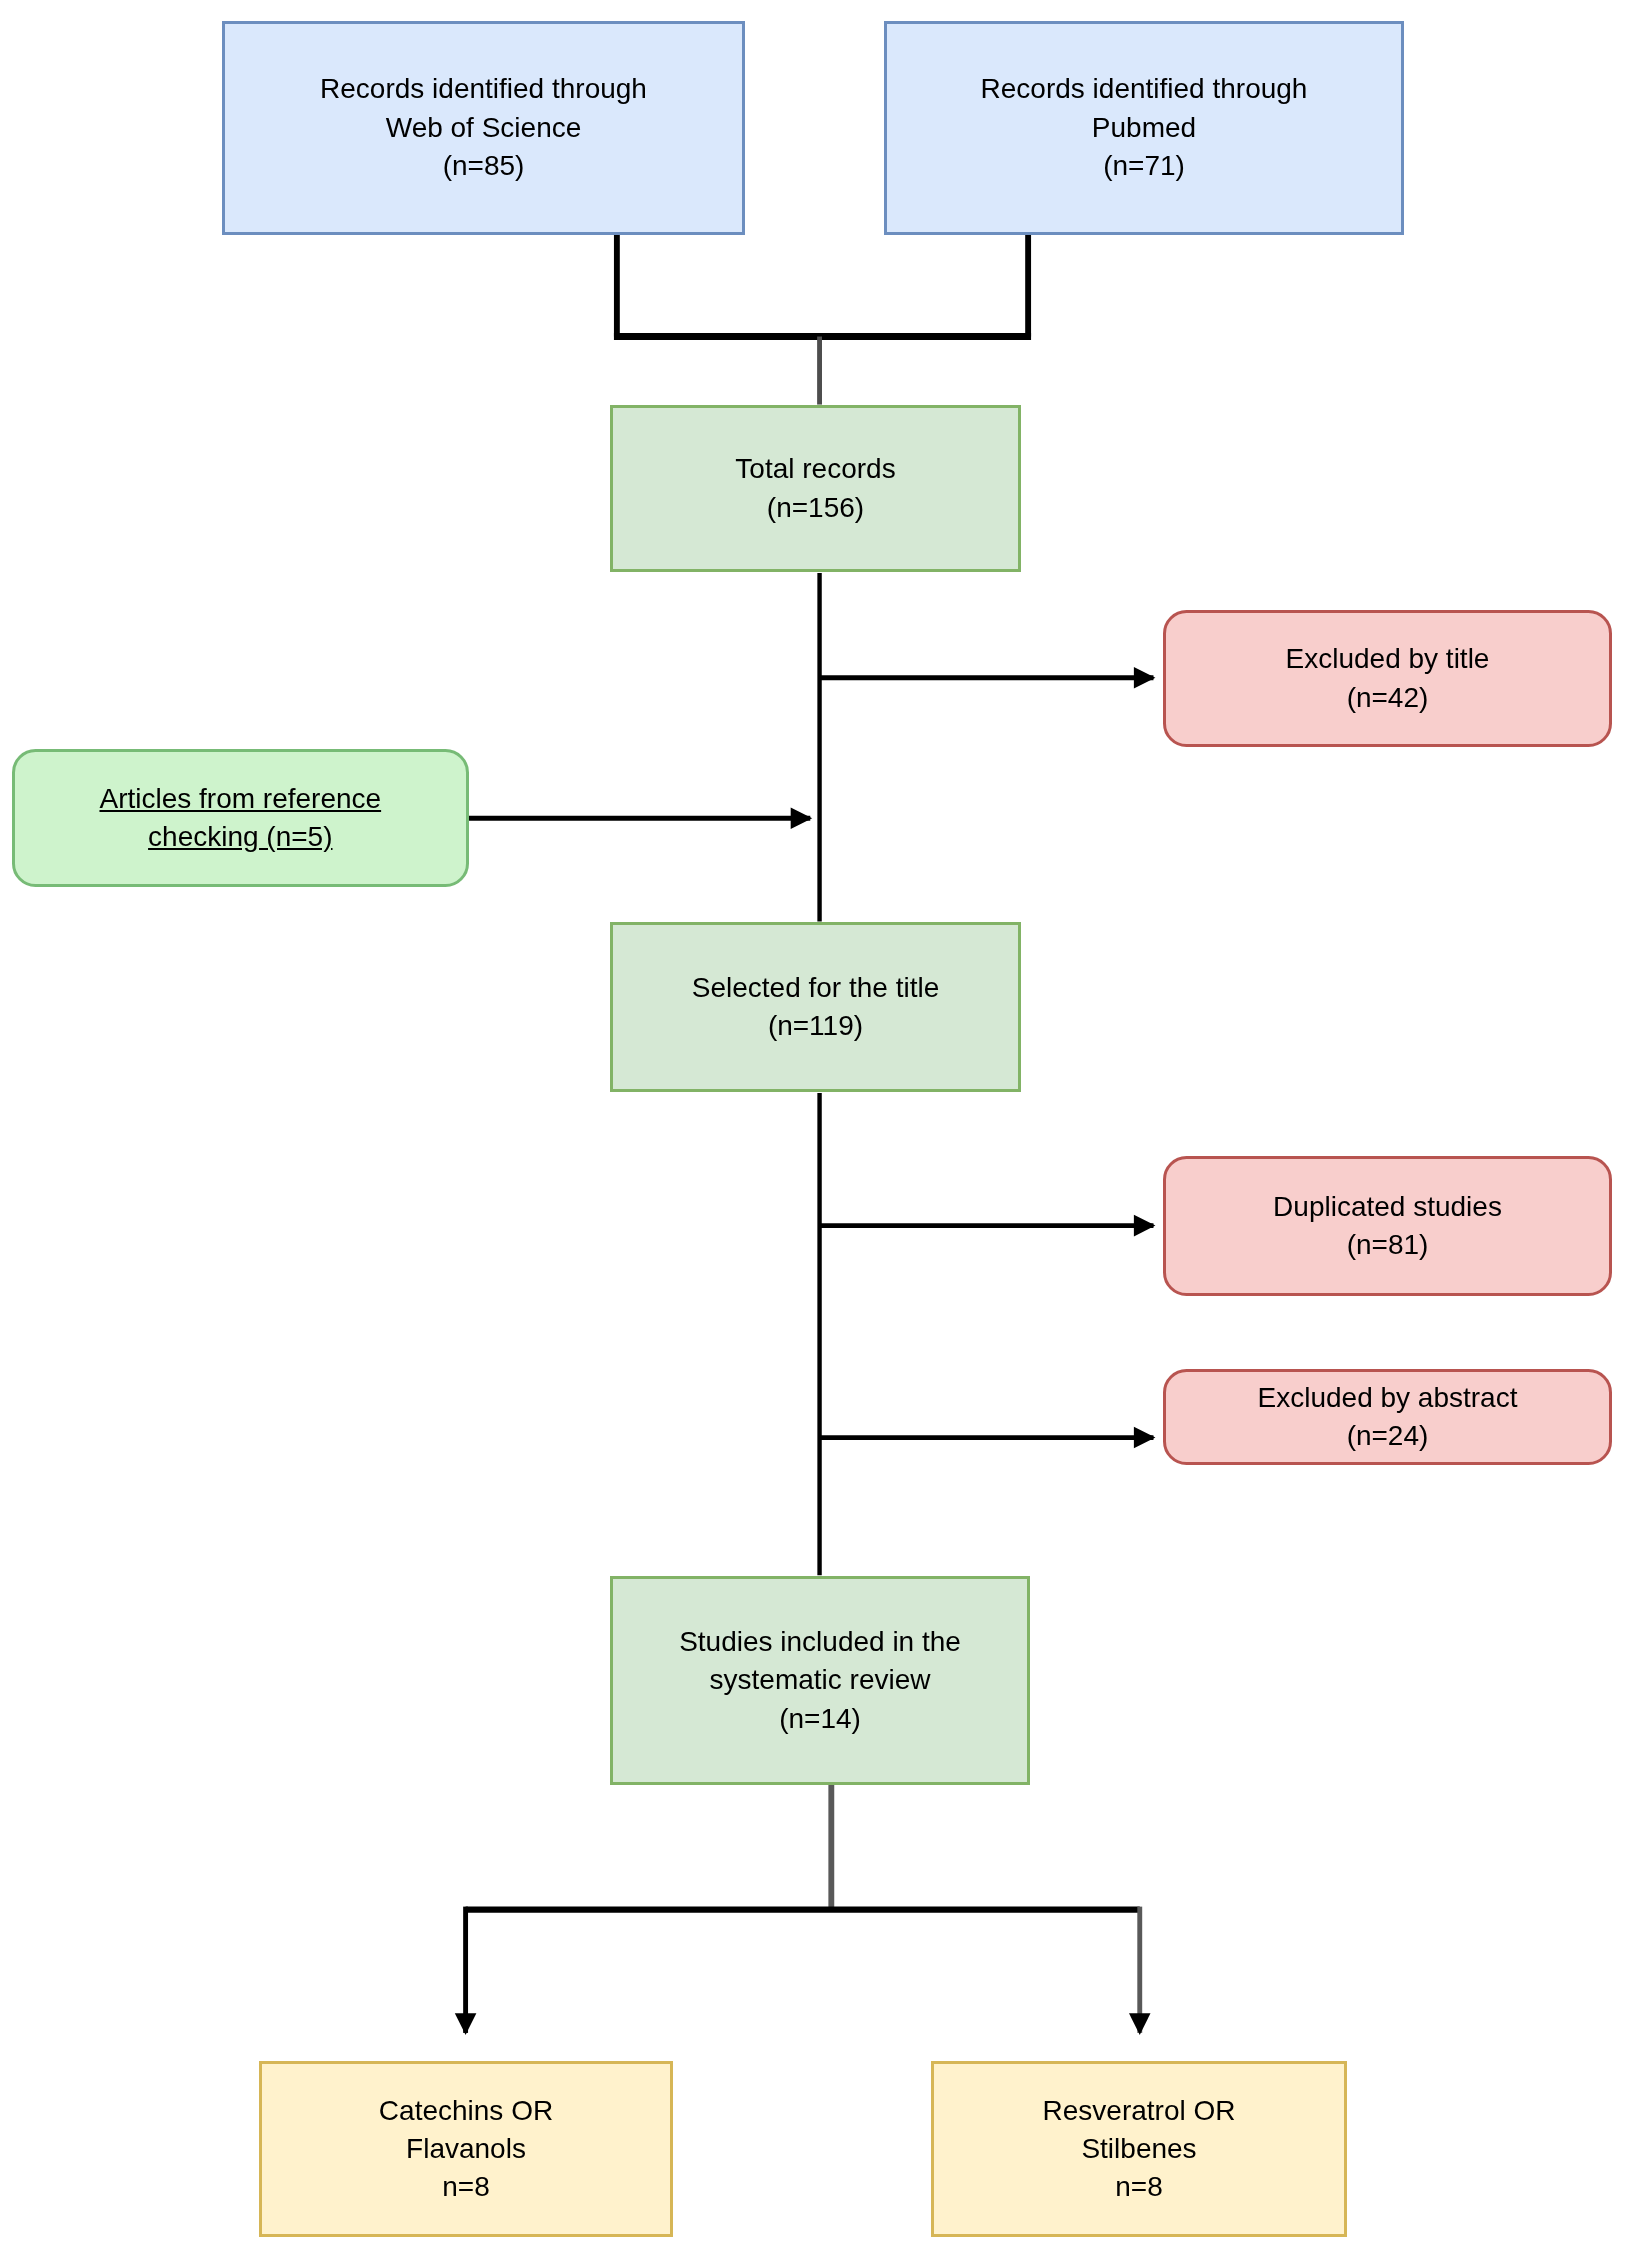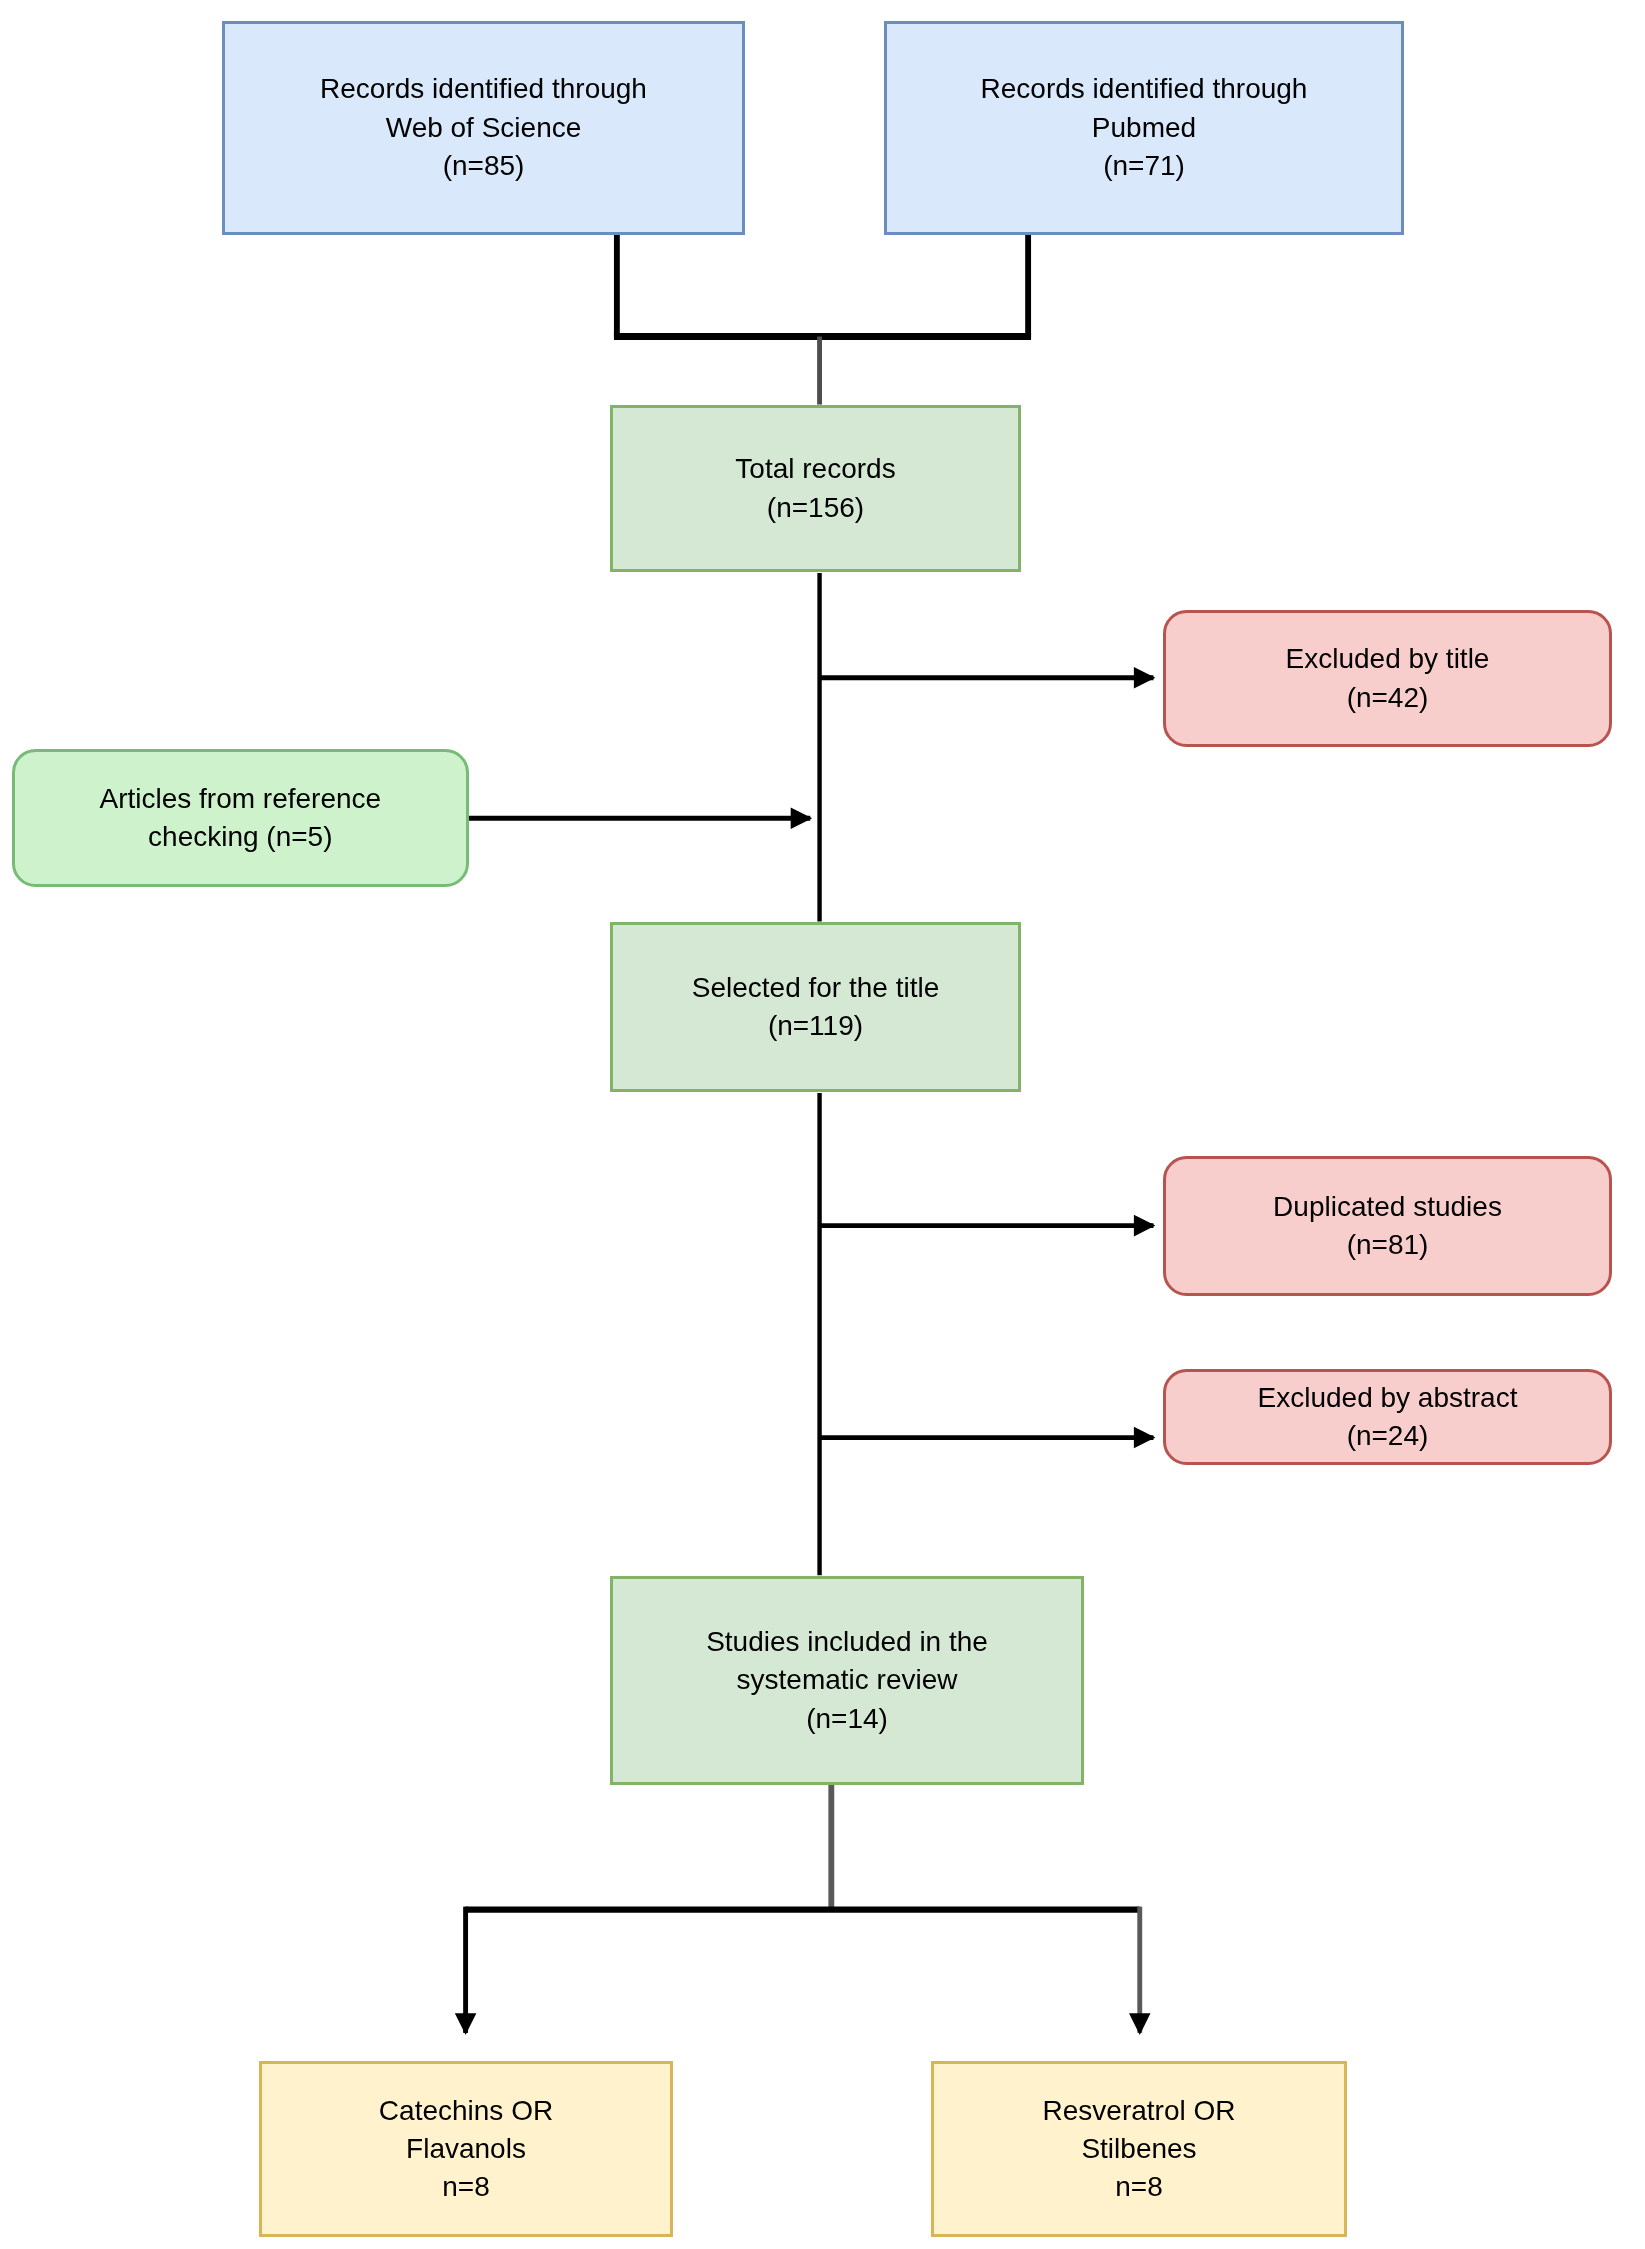--- a/index.html
+++ b/index.html
@@ -30,25 +30,25 @@
   .green {background:var(--green-fill); border-color:var(--green-stroke);}
   .mint  {background:var(--mint-fill);  border-color:var(--mint-stroke); border-radius:23.5px;}
   .red   {background:var(--red-fill);   border-color:var(--red-stroke);  border-radius:23.5px;}
   .yellow{background:var(--yellow-fill);border-color:var(--yellow-stroke);}
 
   
   .n-wos      {left:222px;  top:20.6px;   width:523px; height:214px;}
   .n-pubmed   {left:884px; top:20.6px;   width:520px; height:214px;}
   .n-total    {left:610px; top:405px;  width:411px;  height:167px;}
   .n-extitle  {left:1163px; top:610px; width:449px;  height:137px;}
-  .n-articles {left:11.8px;   top:749px; width:457px;  height:138px;}
+  .n-articles {left:11.8px;   top:749px; width:457px;  height:138px;text-decoration:underline;}
   .n-selected {left:610px; top:922px; width:411px;  height:170px;}
   .n-dup      {left:1163px; top:1156px; width:449px;  height:140px;}
   .n-exabs    {left:1163px; top:1369px; width:449px;  height:96px;}
-  .n-studies  {left:610px; top:1576px; width:474px;  height:209px;}
+  .n-studies  {left:610px; top:1576px; width:420px;  height:209px;}
   .n-cat      {left:259px;  top:2061px; width:414px;  height:176px;}
   .n-res      {left:931px; top:2061px; width:416px;  height:176px;}
 </style>
 </head>
 <body>
 
 <div class="canvas">
 
   <svg class="edges" viewBox="0 0 3360 4595" xmlns="http://www.w3.org/2000/svg">
     <defs>

